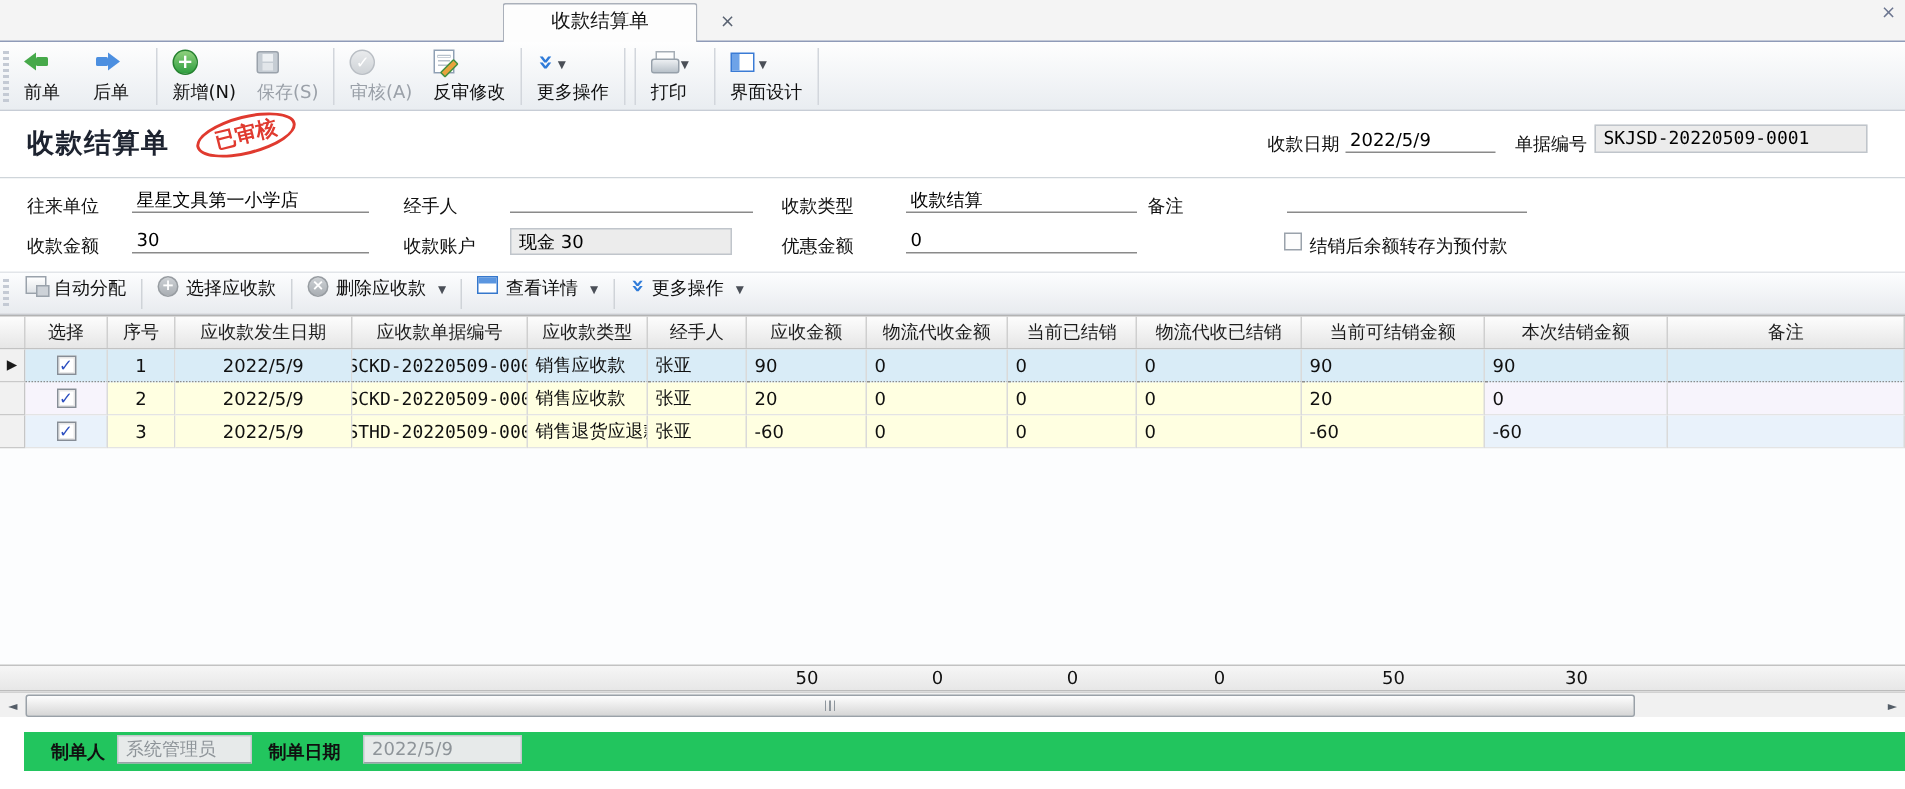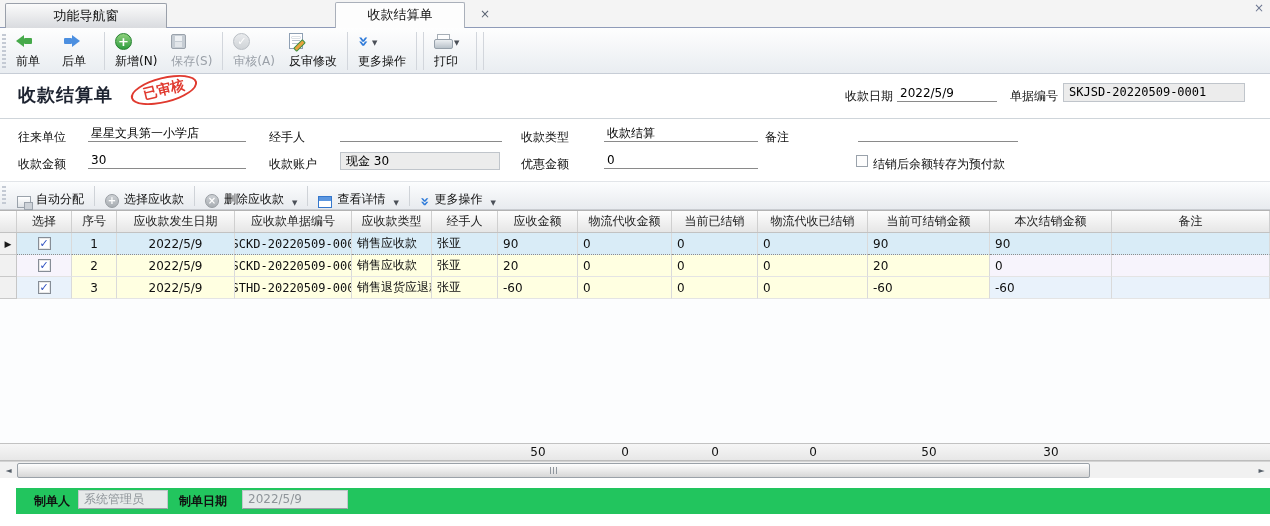--- a/index.html
+++ b/index.html
@@ -84,21 +84,21 @@
   .formarea { position:absolute; top:119px; left:0; width:1270px; height:62px; background:#fff; }
   .flabel { position:absolute; font-size:12px; color:#101010; white-space:nowrap; }
   .fval { position:absolute; font-size:12px; height:17px; line-height:16px; border-bottom:1px solid #8a8a8a; padding-left:3px; white-space:nowrap; }
   .fbox { position:absolute; font-size:12px; height:18px; line-height:16px; background:#ececec; border:1px solid #c0c5cb; padding-left:5px; }
   .fcheck { position:absolute; width:12px; height:12px; background:#fdfdfd; border:1px solid #9aa2ab; }
 
   
   .gridbar { position:absolute; top:181px; left:0; width:1270px; height:29px;
              background:linear-gradient(#fcfdfe,#e8ebef); border-top:1px solid #e2e5e9; border-bottom:1px solid #c9ccd1;
              display:flex; align-items:center; }
-  .gb-btn { display:flex; align-items:flex-end; gap:5px; font-size:12px; color:#101010; padding:0 8px; height:24px; white-space:nowrap; }
+  .gb-btn { display:flex; align-items:flex-start; gap:5px; font-size:12px; color:#101010; padding:0 8px; height:24px; white-space:nowrap; }
   .gb-sep { width:1px; height:20px; background:#cfd3d8; margin:0 2px; }
   .ic-autoassign { position:relative; width:14px; height:12px; border:1px solid #9aa2ab; background:linear-gradient(#fff,#dfe3e7); }
   .ic-autoassign::after { content:""; position:absolute; right:-3px; bottom:-3px; width:7px; height:6px; background:#cdd2d8; border:1px solid #9aa2ab; }
   .ic-circle-gray { width:14px; height:14px; border-radius:50%; background:linear-gradient(#cdd1d5,#a9aeb3);
       border:1px solid #979ca1; color:#fff; font-size:10px; font-weight:bold; line-height:12px; text-align:center; }
   .ic-circle-gray.plus::after { content:"+"; }
   .ic-circle-gray.cross::after { content:"×"; }
   .ic-panel-blue { position:relative; width:14px; height:12px; border:1px solid #3577cc; background:#fff; }
   .ic-panel-blue::before { content:""; position:absolute; left:0; top:0; right:0; height:4px; background:#5b96e0; }
   .ic-chevrons.small { font-size:15px; }
@@ -147,21 +147,20 @@
   .ft-label { position:absolute; top:5px; font-size:12px; font-weight:bold; color:#101010; }
   .ft-box { position:absolute; top:2px; height:19px; line-height:17px; font-size:12px; color:#8e9499;
             background:#e7eaea; border:1px solid #c3c8cc; border-bottom-color:#9aa1a7; padding-left:5px; }
 </style>
 </head>
 <body>
 
 <div id="app">
 
   <div class="tabstrip">
-    <div class="tab" style="left:5px">功能导航窗</div>
     <div class="tab active" style="left:335px;width:130px">收款结算单</div>
     <span class="tabx" style="left:480px">×</span>
     <span class="winx">×</span>
   </div>
 
   <div class="toolbar">
     <div class="grip"></div>
     <div class="tb-btn">
       <span class="icrow">
           <span class="ic-arrow-left"></span>
@@ -211,20 +210,27 @@
     <div class="tb-sep"></div>
     <div class="tb-sep"></div>
     <div class="tb-btn">
       <span class="icrow">
           <span class="ic-printer"></span>
           <span class="drop"></span>
         </span>
       <span class="lbl">打印</span>
     </div>
     <div class="tb-sep"></div>
+    <div class="tb-btn">
+      <span class="icrow">
+          <span class="ic-layout"></span>
+          <span class="drop"></span>
+        </span>
+      <span class="lbl">界面设计</span>
+    </div>
     <div class="tb-sep"></div>
   </div>
 
   <div class="docheader">
     <div class="doctitle">收款结算单</div>
     <div class="stamp">已审核</div>
     <div class="hlabel" style="left:845px">收款日期</div>
     <div class="hval-u" style="left:897px;width:100px">2022/5/9</div>
     <div class="hlabel" style="left:1010px">单据编号</div>
     <div class="hval-box" style="left:1063px;width:182px">SKJSD-20220509-0001</div>
@@ -236,21 +242,21 @@
     <div class="flabel" style="left:269px;top:10px">经手人</div>
     <div class="fval" style="left:340px;top:6px;width:162px"></div>
     <div class="flabel" style="left:521px;top:10px">收款类型</div>
     <div class="fval" style="left:604px;top:6px;width:154px">收款结算</div>
     <div class="flabel" style="left:765px;top:10px">备注</div>
     <div class="fval" style="left:858px;top:6px;width:160px"></div>
 
     <div class="flabel" style="left:18px;top:37px">收款金额</div>
     <div class="fval" style="left:88px;top:33px;width:158px">30</div>
     <div class="flabel" style="left:269px;top:37px">收款账户</div>
-    <div class="fbox" style="left:340px;top:33px;width:160px">现金 30</div>
+    <div class="fbox" style="left:340px;top:33px;width:148px">现金 30</div>
     <div class="flabel" style="left:521px;top:37px">优惠金额</div>
     <div class="fval" style="left:604px;top:33px;width:154px">0</div>
     <div class="fcheck" style="left:856px;top:36px"></div>
     <div class="flabel" style="left:873px;top:37px">结销后余额转存为预付款</div>
   </div>
 
   <div class="gridbar">
     <div class="grip" style="height:20px"></div>
     <div class="gb-btn">
       <span class="ic-autoassign"></span>

